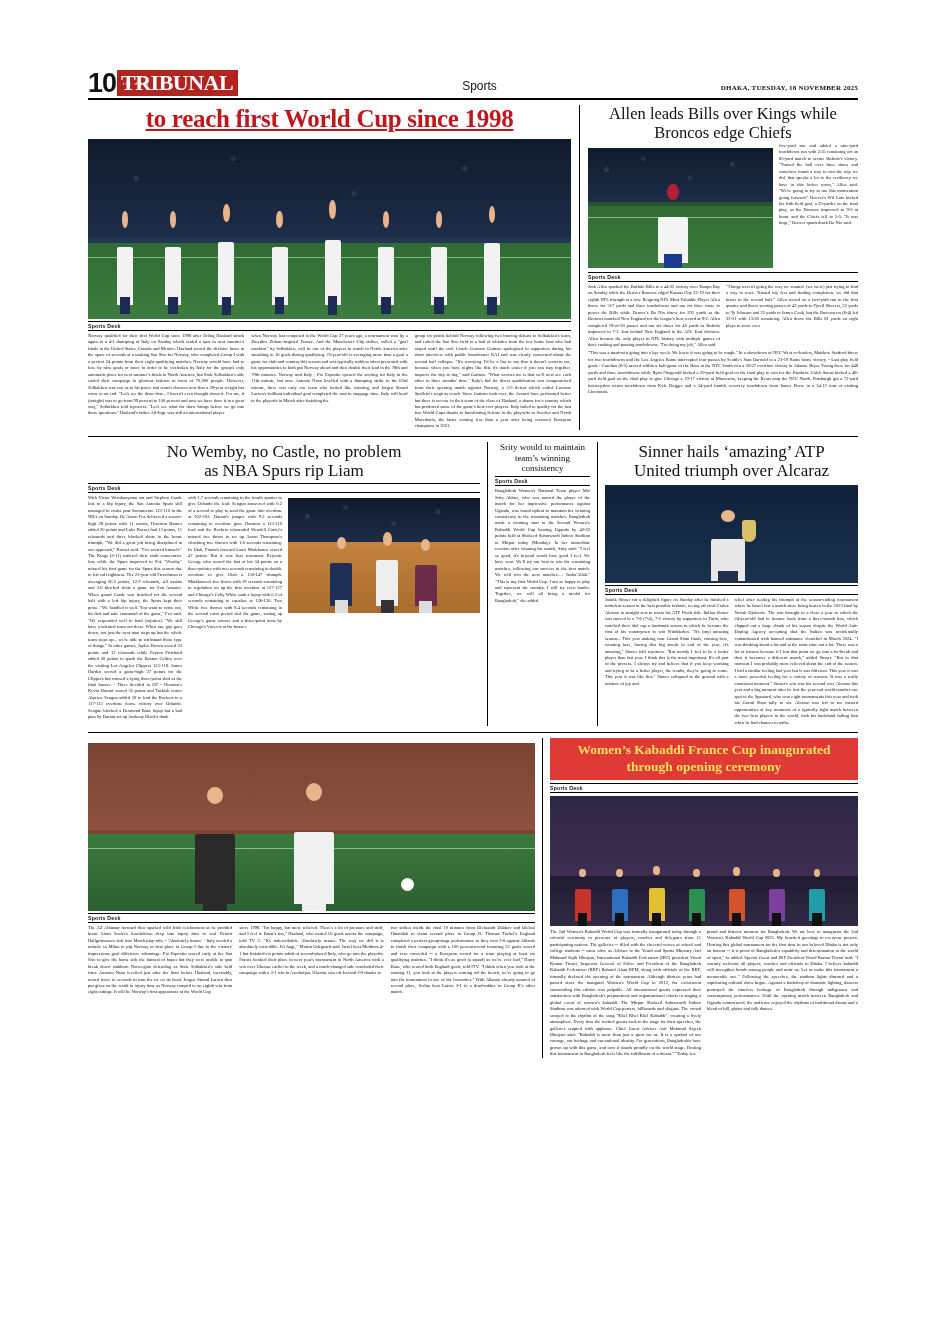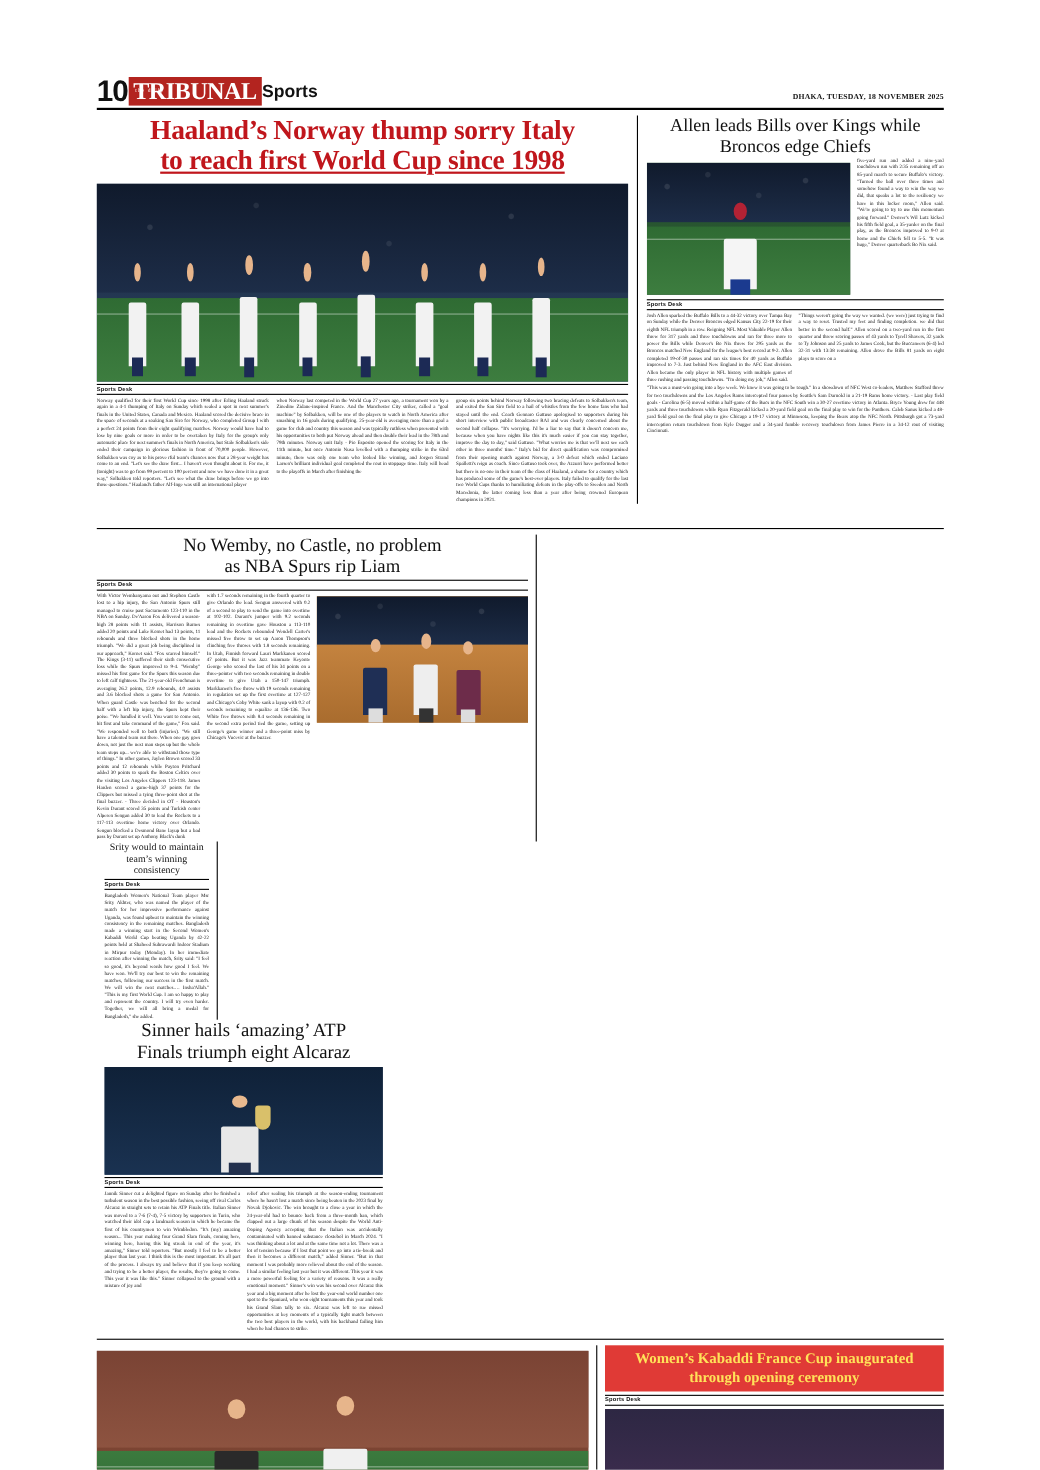--- a/index.html
+++ b/index.html
@@ -48,24 +48,24 @@
   .logo-box .tiny {
     font-size: 5px;
     letter-spacing: 1px;
     position: absolute;
     top: 1px; left: 6px;
     font-weight: normal;
   }
   .logo-box .word { font-size: 22px; letter-spacing: -0.5px; }
   .mast-center {
     flex: 1;
-    text-align: left;
+    text-align: center;
     font-family: "Liberation Sans", sans-serif;
-    font-weight: bold;
-    font-size: 16px;
+    font-weight: normal;
+    font-size: 12px;
     padding-bottom: 3px;
   }
   .mast-right {
     font-family: "Liberation Serif", serif;
     font-size: 7px;
     font-weight: bold;
     letter-spacing: 0.2px;
     padding-bottom: 4px;
     text-transform: uppercase;
   }
@@ -108,21 +108,21 @@
   .photoA { width: 100%; height: 180px; margin-top: 6px; }
   .colsA { display: flex; gap: 7px; margin-top: 1px; }
   .colsA .c { width: 33.3%; }
 
   .headB { font-size: 16.5px; line-height: 1.15; }
   .photoB { width: 185px; height: 120px; float: left; margin: 5px 6px 2px 0; }
   .colsB { display:flex; gap:6px; }
   .colsB .c { width: 50%; }
 
   
-  .sectionB { display: flex; margin-top: 22px; border-top: 0.8px solid #000; padding-top: 5px; flex-direction: column; }
+  .sectionB { display: flex; margin-top: 6px; border-top: 0.8px solid #000; padding-top: 5px; }
   .colC { width: 400px; padding-right: 7px; border-right: 0.8px solid #000; }
   .colD { width: 110px; padding: 0 7px; border-right: 0.8px solid #000; }
   .colE { width: 260px; padding-left: 7px; }
   .headC { font-size: 17px; line-height: 1.15; }
   .headD { font-size: 9px; line-height: 1.2; text-align: center; }
   .headE { font-size: 17px; line-height: 1.15; }
   .photoC { width: 192px; height: 115px; float: right; margin: 3px 0 3px 6px; }
   .photoE { width: 100%; height: 98px; margin-top: 4px; }
   .colsC { display:flex; gap:6px; }
   .colsC .c { width:50%; }
@@ -188,21 +188,20 @@
       <span class="word">TRIBUNAL</span>
     </div>
     <div class="mast-center">Sports</div>
     <div class="mast-right">Dhaka, Tuesday, 18 November 2025</div>
   </div>
 
   <div class="sectionA">
 
     <div class="colA">
       <div class="hl headA">
-        <span>Haaland’s Norway thump sorry Italy</span>
         <span class="l2">to reach first World Cup since 1998</span>
       </div>
 
       <div class="photo photoA grad-sky">
         <div class="crowd"></div>
         <div class="pitch"></div>
         <div class="fig" style="left:6%">
             <div class="head"></div>
             <div class="body"></div>
             <div class="legs"></div>
@@ -324,21 +323,21 @@
       </div>
       <div class="byline">Sports Desk</div>
       <div class="body-col">Bangladesh Women's National Team player Msr Srity Akhter, who was named the player of the match for her impressive performance against Uganda, was found upbeat to maintain the winning consistency in the remaining matches. Bangladesh made a winning start in the Second Women's Kabaddi World Cup beating Uganda by 42-22 points held at Shaheed Suhrawardi Indoor Stadium in Mirpur today (Monday).
 In her immediate reaction after winning the match, Srity said: "I feel so good, it's beyond words how good I feel. We have won. We'll try our best to win the remaining matches, following our success in the first match. We will win the next matches.… Insha'Allah."
 "This is my first World Cup. I am so happy to play and represent the country. I will try even harder. Together, we will all bring a medal for Bangladesh," she added.</div>
     </div>
 
     <div class="colE">
       <div class="hl headE">
         <div>Sinner hails ‘amazing’ ATP</div>
-        <div>Finals triumph eight Alcaraz</div>
+        <div>United triumph over Alcaraz</div>
       </div>
       <div class="photo photoE tennis">
         <div class="crowd" style="height:100%;background:linear-gradient(#0f2138,#1a3251)"></div>
         <div class="fig" style="left:42%;width:34px;height:72%;bottom:2%">
           <div class="head" style="background:#e8b98e;height:16%"></div>
           <div class="body" style="background:#e8e8e8;height:60%"></div>
           <div class="legs" style="background:#22304d;height:24%"></div>
         </div>
         <div style="position:absolute;left:54%;bottom:42%;width:14px;height:22px;background:#d9c06a;border-radius:3px 3px 7px 7px;"></div>
       </div>

